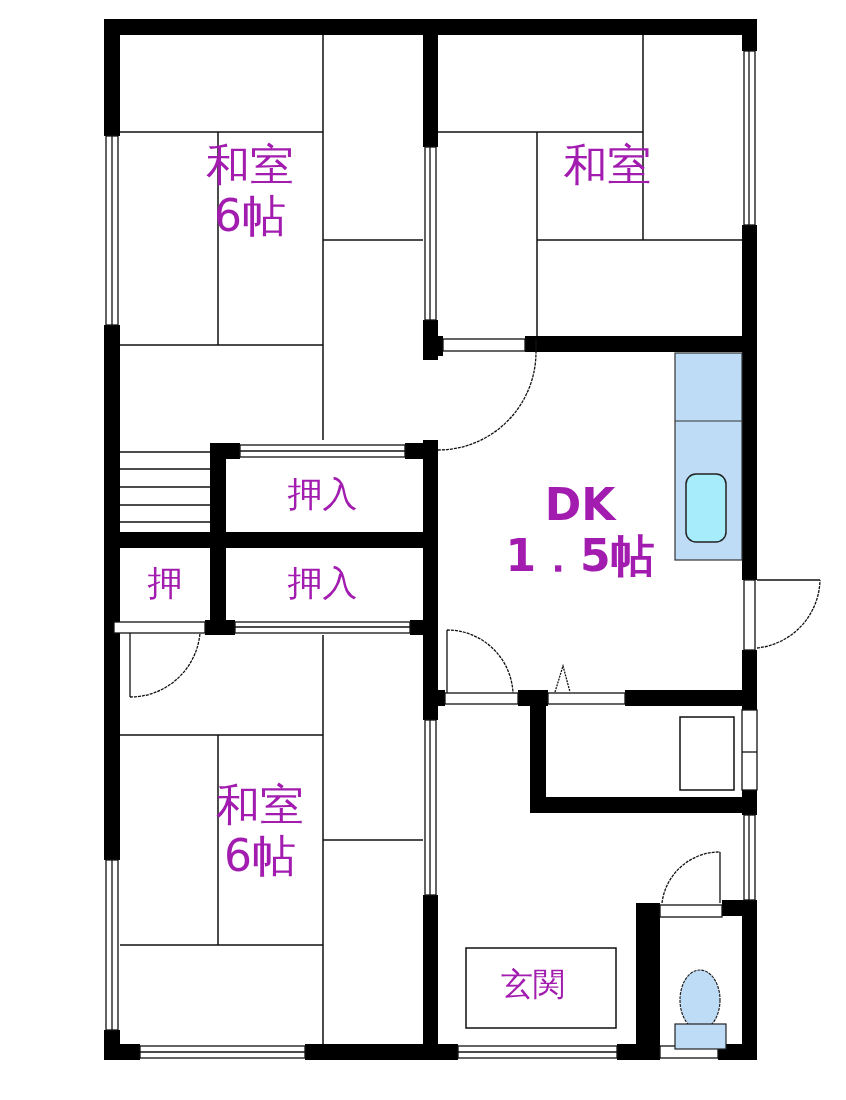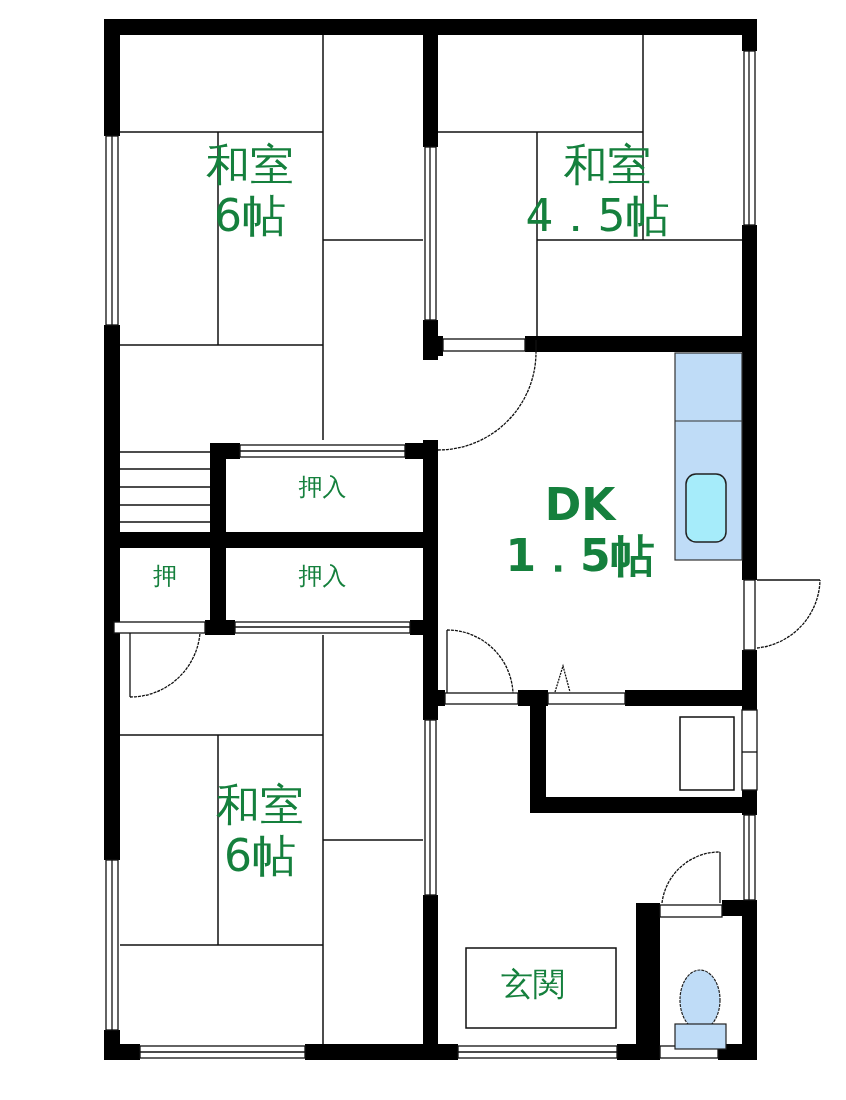--- a/index.html
+++ b/index.html
@@ -1,21 +1,21 @@
 <!DOCTYPE html>
 <html><head>
 <meta charset="utf-8">
 <style>
   html, body { margin:0; padding:0; background:#ffffff; }
   body { width:846px; height:1100px; position:relative; overflow:hidden;
          font-family:"DejaVu Sans", "Liberation Sans", sans-serif; }
   #plan { position:absolute; left:0; top:0; width:846px; height:1100px; }
-  .label { position:absolute; color:#15803d; text-align:center; line-height:1.15; white-space:nowrap; }
+  .label { position:absolute; color:#a21caf; text-align:center; line-height:1.15; white-space:nowrap; }
   .lbl-lg { font-size:44px; }
-  .lbl-md { font-size:24px; }
+  .lbl-md { font-size:35px; }
   .lbl-sm { font-size:32px; }
 </style>
 </head>
 <body>
 
 <div id="plan">
   <svg width="846" height="1100" viewBox="0 0 846 1100" xmlns="http://www.w3.org/2000/svg">
 
     <g stroke="#111" stroke-width="1.5" fill="none">
 
@@ -166,21 +166,20 @@
     </g>
   </svg>
 
   
   <div class="label lbl-lg" style="left:180px; top:140px; width:140px;">
     <div>和室</div>
     <div>6帖</div>
   </div>
   <div class="label lbl-lg" style="left:500px; top:140px; width:195px;">
     <div style="padding-left:20px;">和室</div>
-    <div>4．5帖</div>
   </div>
   <div class="label lbl-lg" style="left:480px; top:480px; width:200px;font-weight:bold;">
     <div>DK</div>
     <div>1．5帖</div>
   </div>
   <div class="label lbl-lg" style="left:190px; top:780px; width:140px;">
     <div>和室</div>
     <div>6帖</div>
   </div>
 

